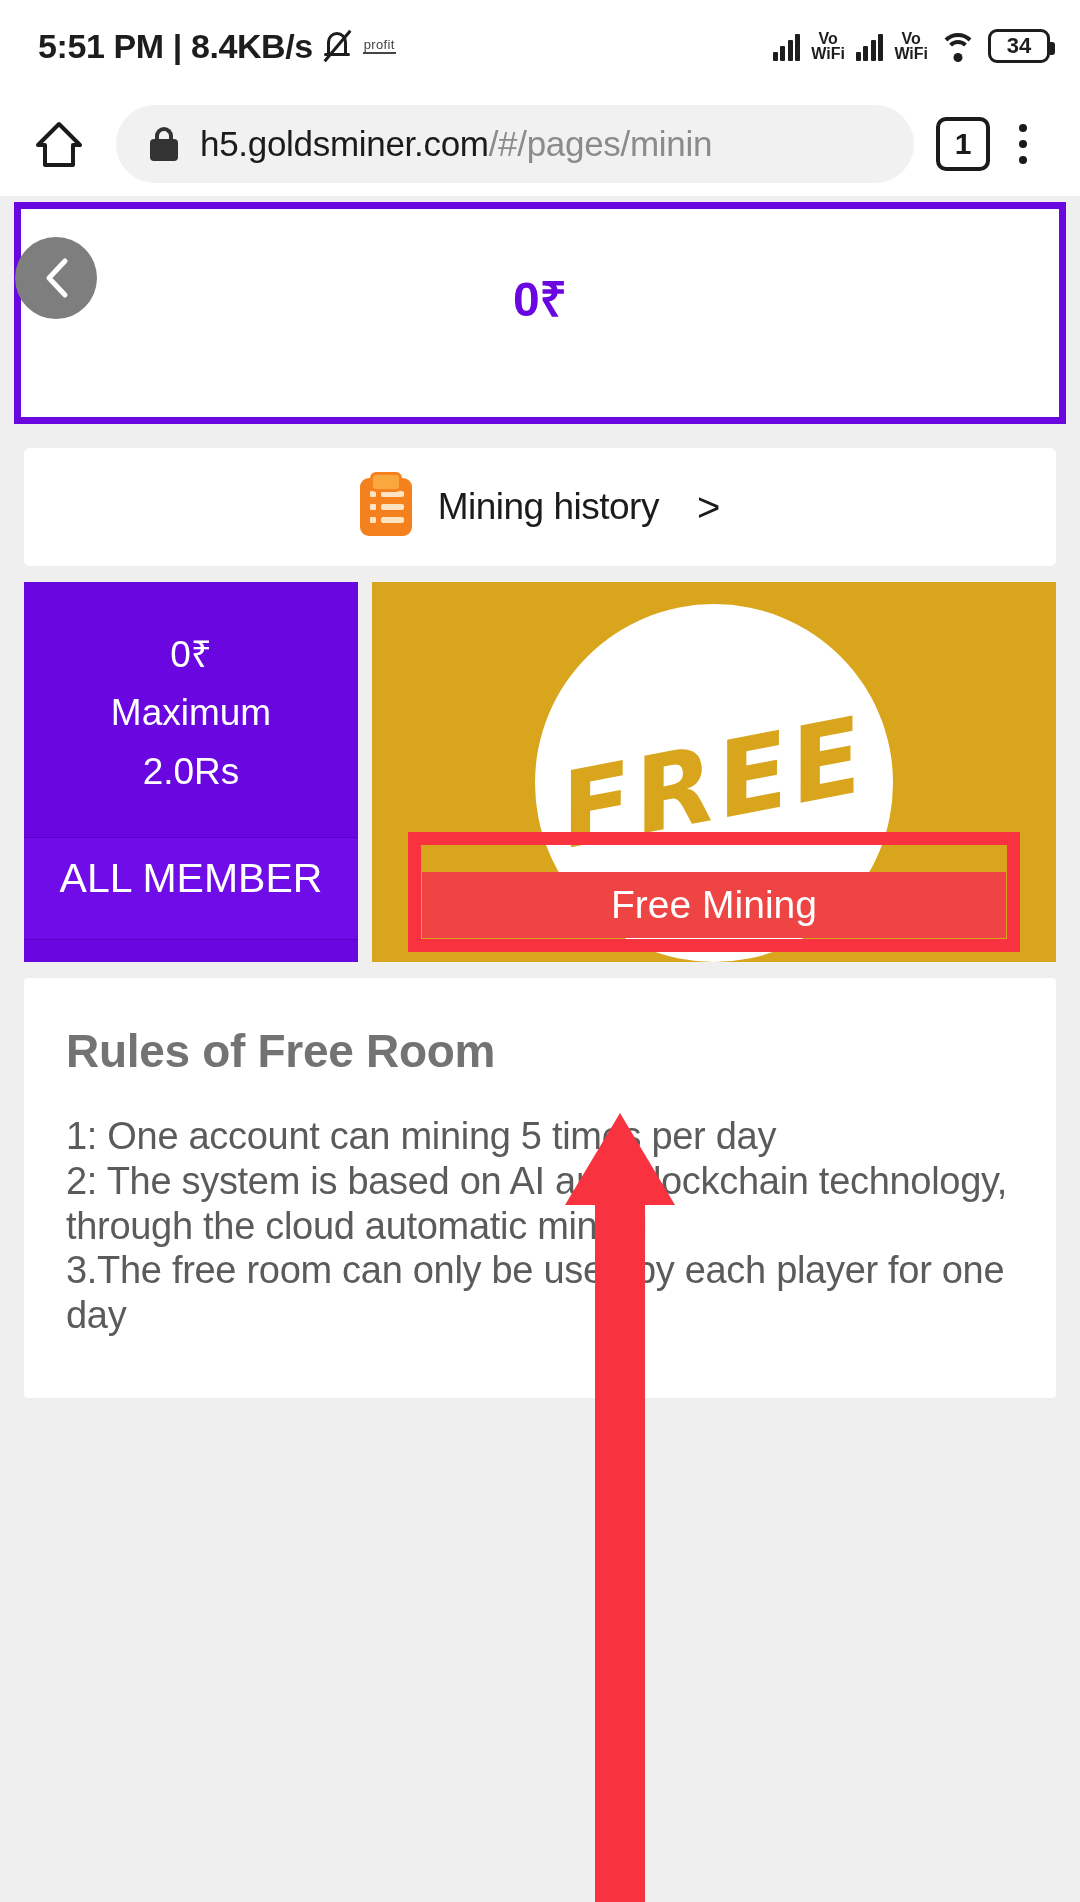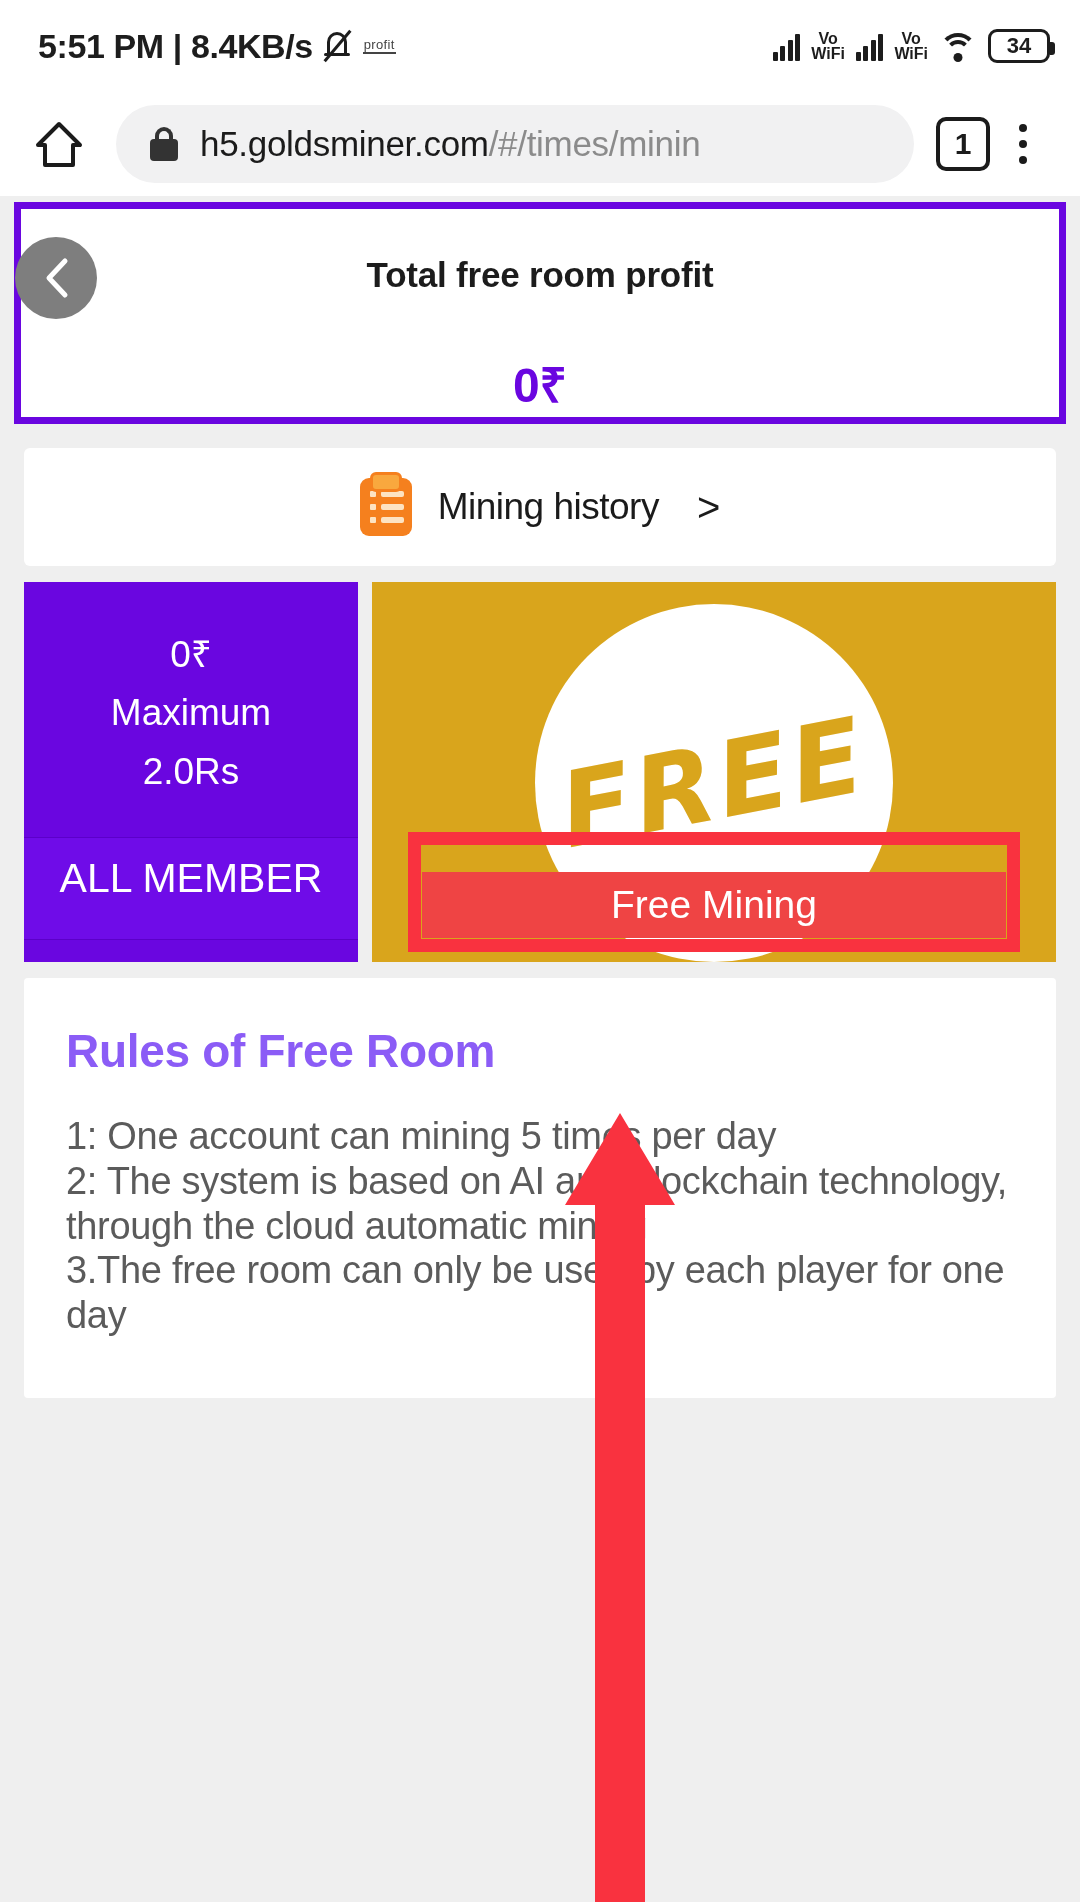--- a/index.html
+++ b/index.html
@@ -163,21 +163,21 @@
   }
   .highlight-box{
     position:absolute; left:36px; right:36px; bottom:10px; height:120px;
     border:13px solid #f9323f; pointer-events:none;
   }
 
   .rules-card{
     margin:16px 24px 0 24px; background:#fff; padding:46px 42px 60px 42px; border-radius:4px;
   }
   .rules-title{
-    font-size:46px; font-weight:700; color:#8b5cf6; letter-spacing:-.3px; margin-bottom:36px;
+    font-size:46px; font-weight:700; color:#737373; letter-spacing:-.3px; margin-bottom:36px;
   }
   .rules-body{
     font-size:38px; line-height:1.18; color:#5b5b5b; letter-spacing:-.3px;
   }
   .rules-body p{ margin:0; }
 
   
   .arrow{
     position:absolute; left:565px; top:1113px; width:110px; height:790px; pointer-events:none;
   }
@@ -229,39 +229,38 @@
   <div class="home-icon">
     <svg viewBox="0 0 48 48">
         <path d="M24 4 L45 25 L38 25 L38 45 L10 45 L10 25 L3 25 Z" fill="none" stroke="#1b1b1b" stroke-width="4" stroke-linejoin="round"></path>
       </svg>
   </div>
   <div class="urlbox">
     <span class="lock">
       <span class="shackle"></span>
         <span class="body"></span>
     </span>
-    <span class="urltext"><span>h5.goldsminer.com</span><span class="path">/#/times/minin</span></span>
+    <span class="urltext"><span>h5.goldsminer.com</span><span class="path">/#/pages/minin</span></span>
   </div>
   <div class="tabcount">1</div>
   <div class="kebab">
       <i></i>
       <i></i>
       <i></i>
     </div>
 </div>
 
 <div class="page">
 
   <div class="hero">
     <div class="back-btn">
       <svg viewBox="0 0 34 42">
         <path d="M26 4 L10 21 L26 38" fill="none" stroke="#fff" stroke-width="5" stroke-linecap="round" stroke-linejoin="round"></path>
       </svg>
     </div>
-    <div class="hero-title">Total free room profit</div>
     <div class="hero-value">0₹</div>
   </div>
 
   <div class="history-card">
     <span class="clipboard">
       <span class="row">
           <b></b>
           <u></u>
         </span>
       <span class="row">

